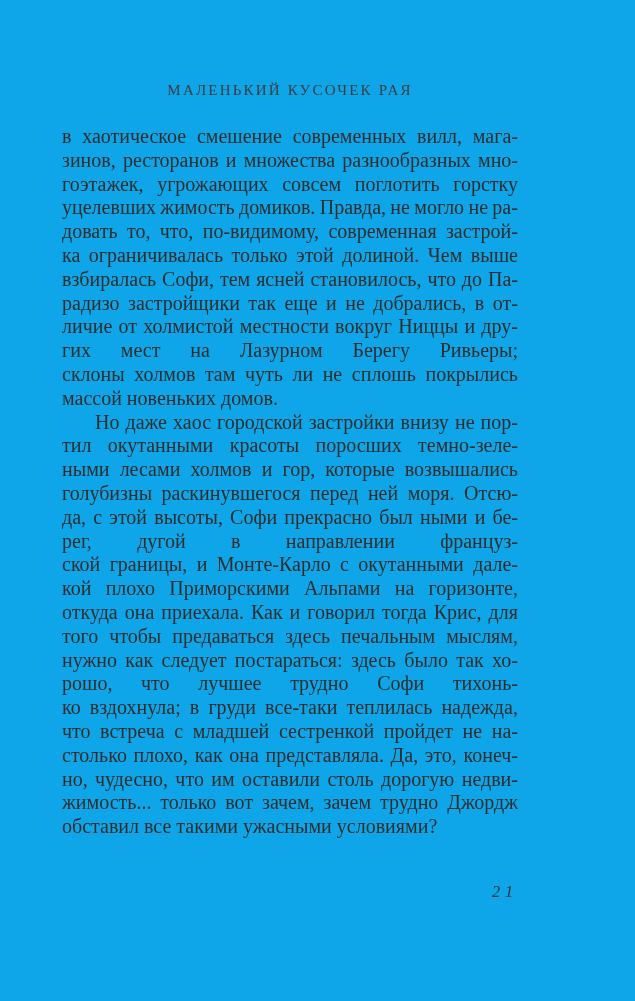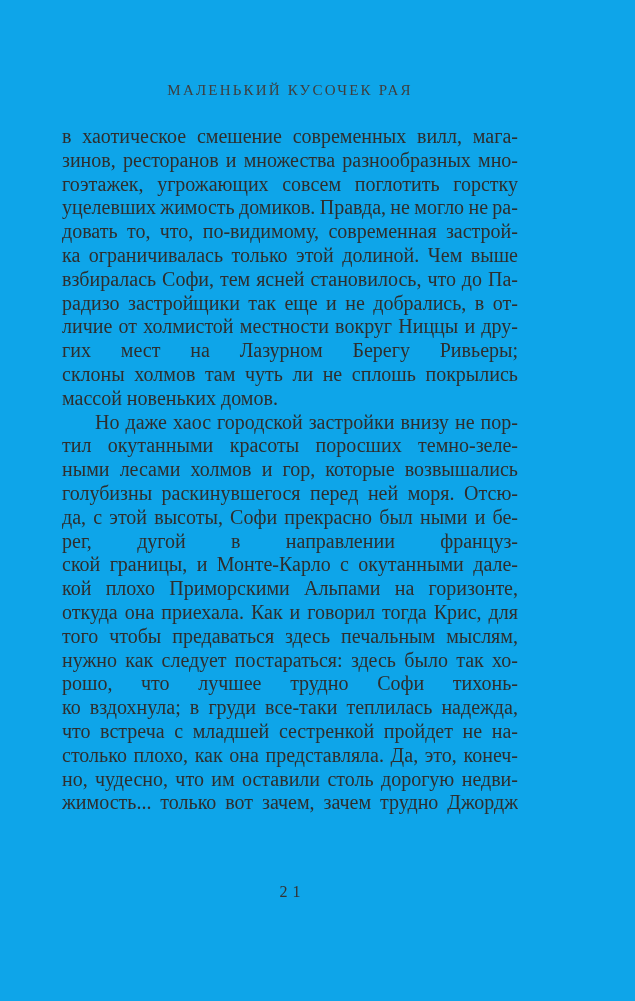--- a/index.html
+++ b/index.html
@@ -58,26 +58,27 @@
     white-space: pre;
   }
   .text-line.indent {
     padding-left: 33px;
   }
   .page-number {
     position: absolute;
     top: 883px;
     left: 62px;
     width: 456px;
-    text-align: center;
+    text-align: right;
     font-size: 16px;
     letter-spacing: 5px;
     padding-left: 5px; 
     box-sizing: border-box;
     color: #333333;
+    font-style: italic;
   }
 </style>
 </head>
 <body>
 
 <div class="book-page">
   <div class="running-head">МАЛЕНЬКИЙ КУСОЧЕК РАЯ</div>
 
   <div class="page-body">
       <div class="paragraph">
@@ -331,17 +332,18 @@
         </div>
         <div class="text-line justify">
           <span class="word">жимость...</span>
           <span class="word">только</span>
           <span class="word">вот</span>
           <span class="word">зачем,</span>
           <span class="word">зачем</span>
           <span class="word">трудно</span>
           <span class="word">Джордж</span>
         </div>
+        <div class="text-line plain">обставил все такими ужасными условиями?</div>
       </div>
     </div>
 
   <div class="page-number">21</div>
 </div>
 
 </body></html>

